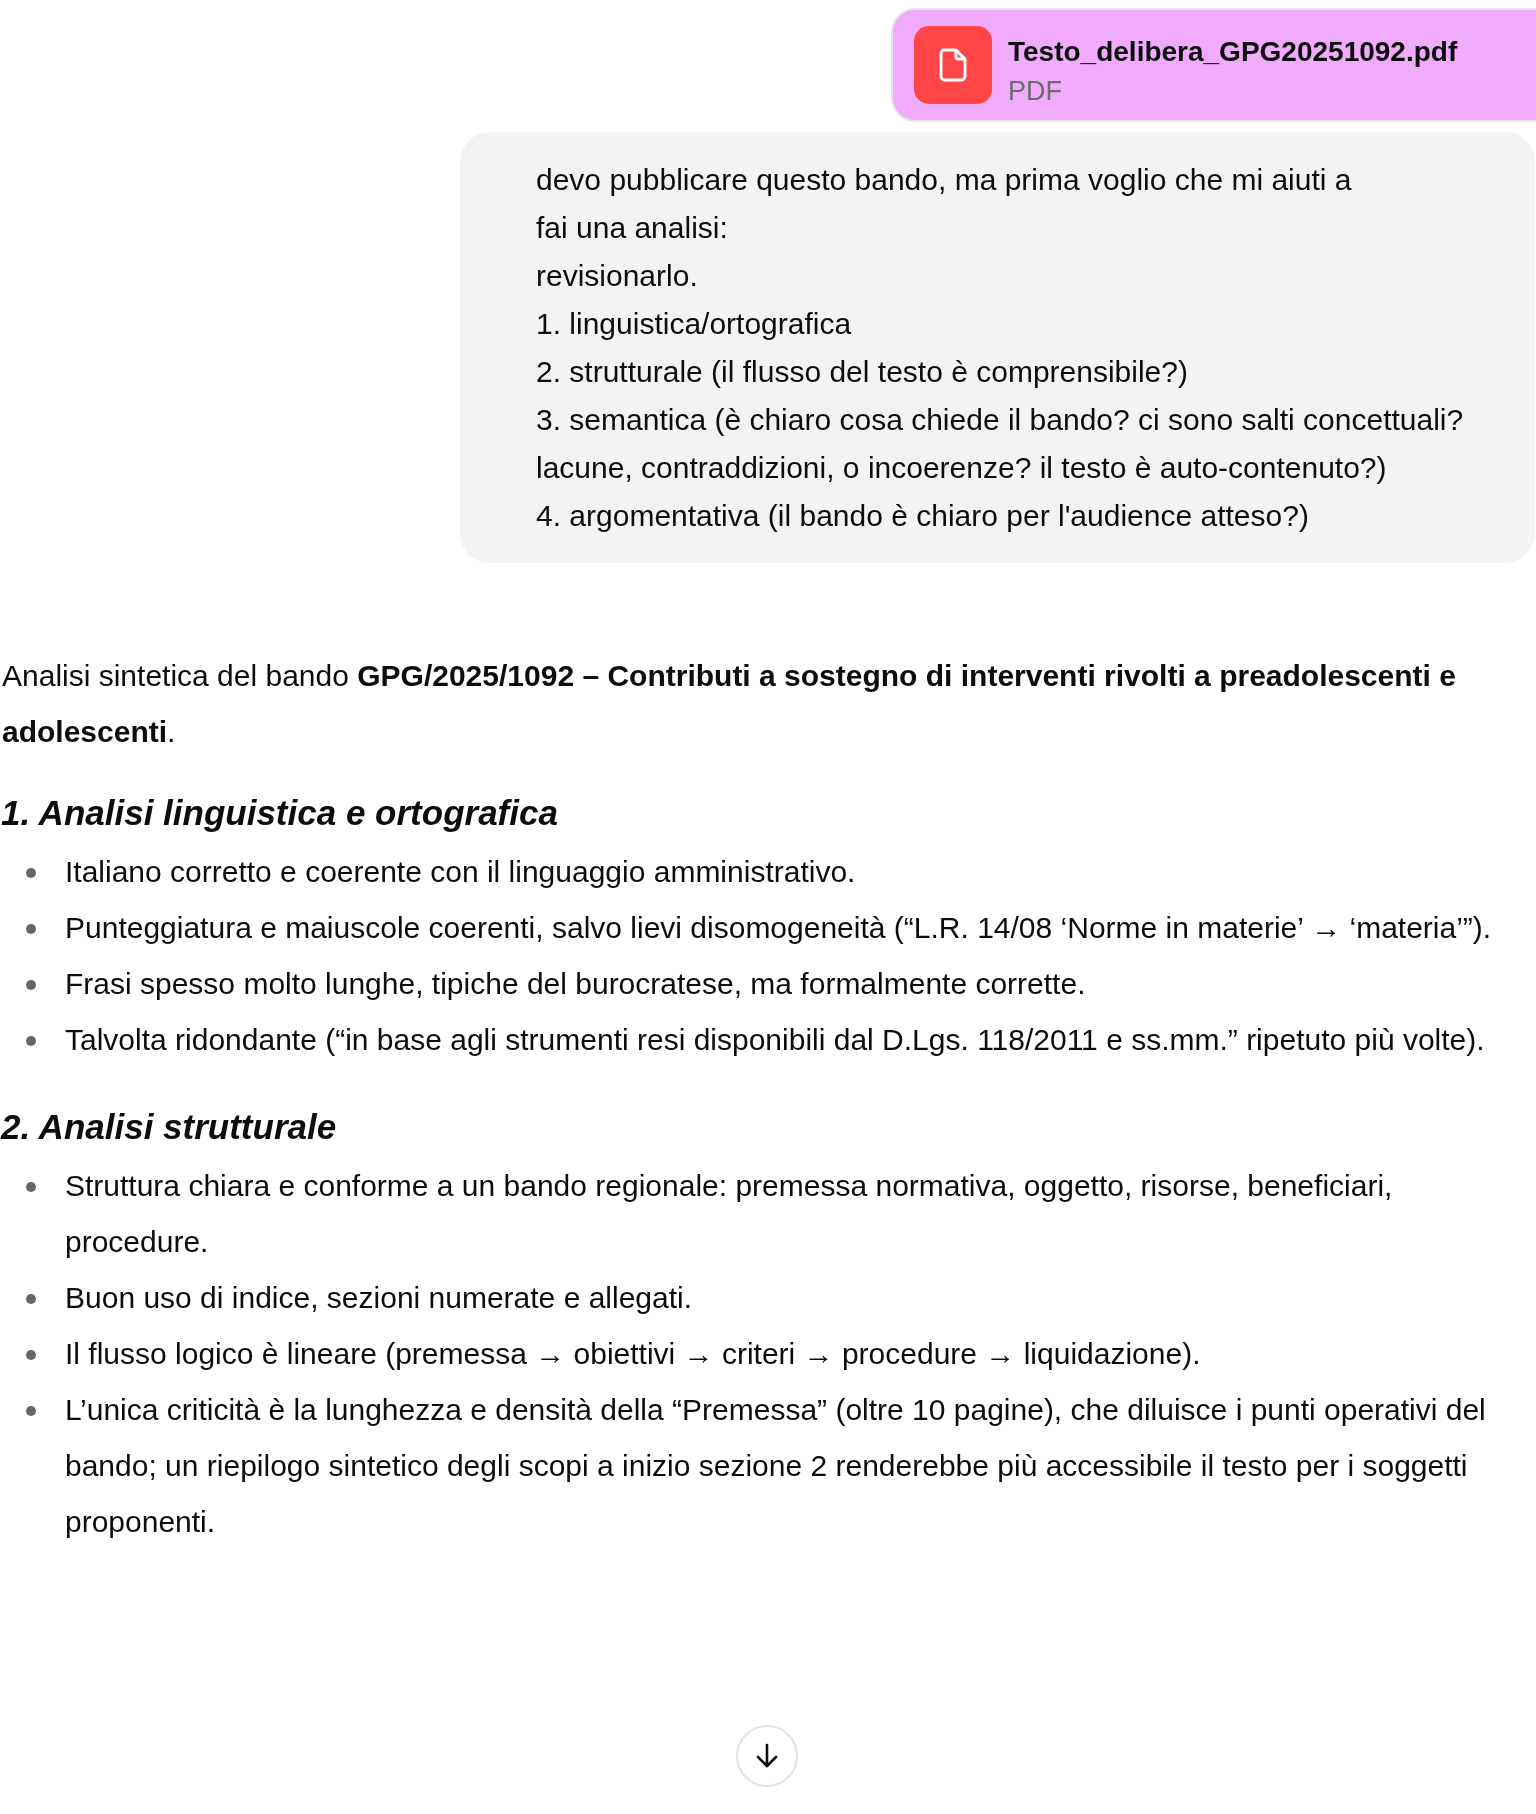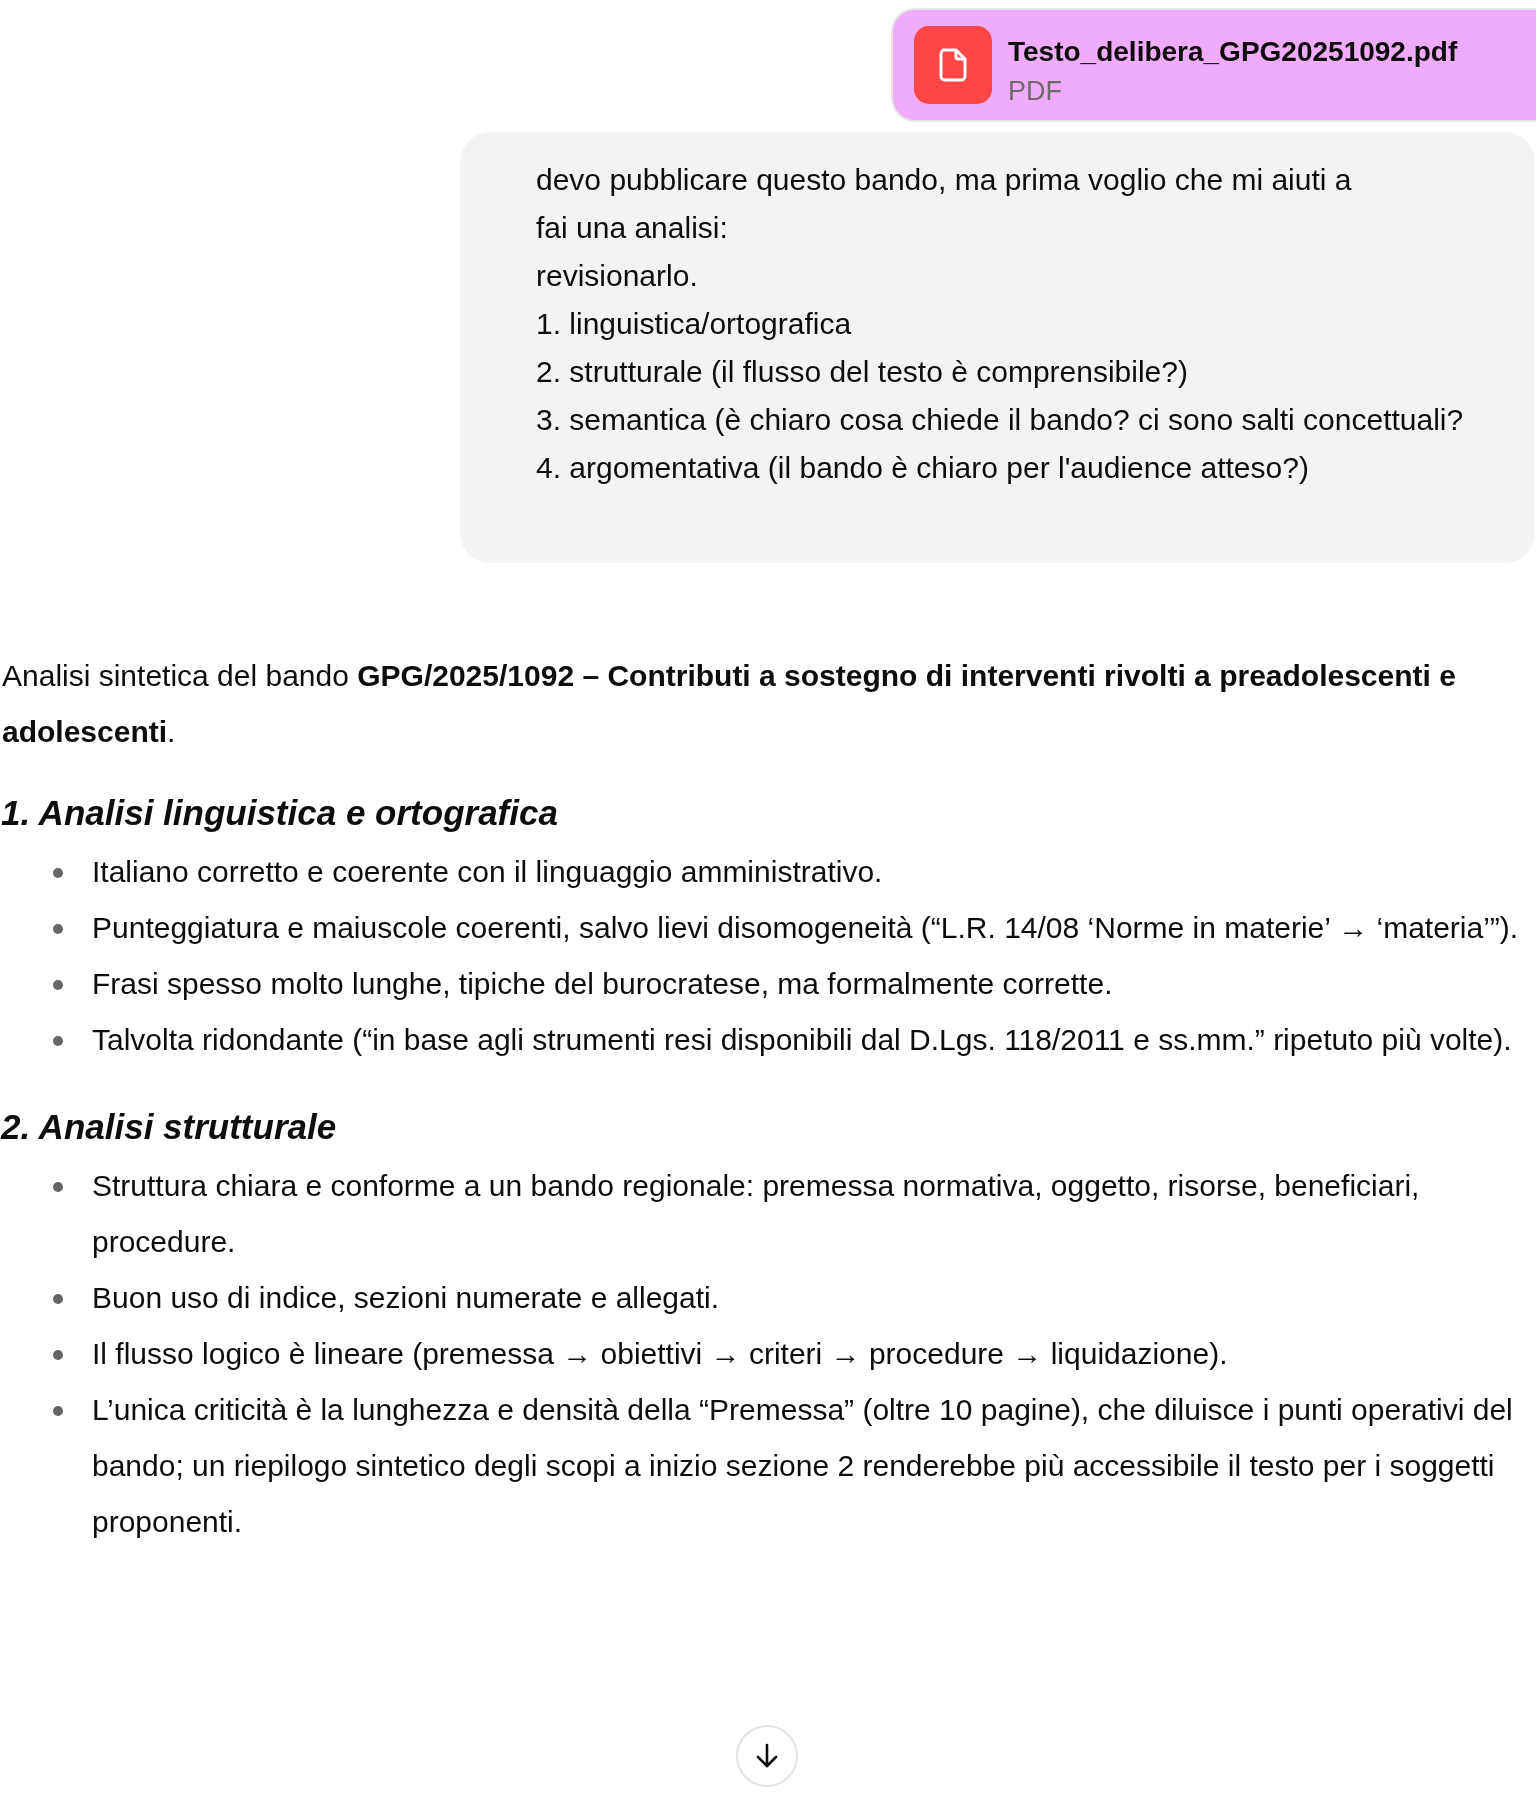--- a/index.html
+++ b/index.html
@@ -100,21 +100,20 @@
     margin: 0;
     padding: 0;
   }
   ul.bullets li {
     position: relative;
     padding-left: 65px;
     padding-right: 16px;
     font-size: 30px;
     line-height: 56px;
     color: #0d0d0d;
-    margin-left: 27px;
   }
   ul.bullets li .dot {
     position: absolute;
     left: 26px;
     top: 24px;
     width: 10px;
     height: 10px;
     border-radius: 50%;
     background: #666666;
   }
@@ -149,20 +148,21 @@
   <div class="file-type">PDF</div>
 </div>
 
 <div class="user-bubble">
   <div class="user-line">devo pubblicare questo bando, ma prima voglio che mi aiuti a</div>
   <div class="user-line">fai una analisi:</div>
   <div class="user-line">revisionarlo.</div>
   <div class="user-line">1. linguistica/ortografica</div>
   <div class="user-line">2. strutturale (il flusso del testo è comprensibile?)</div>
   <div class="user-line">3. semantica (è chiaro cosa chiede il bando? ci sono salti concettuali?</div>
+  <div class="user-line">lacune, contraddizioni, o incoerenze? il testo è auto-contenuto?)</div>
   <div class="user-line">4. argomentativa (il bando è chiaro per l'audience atteso?)</div>
 </div>
 
 <div class="assistant">
   <p class="intro"><span>Analisi sintetica del bando </span><b>GPG/2025/1092 – Contributi a sostegno di interventi rivolti a preadolescenti e adolescenti</b><span>.</span></p>
 
   <div class="section-1">
     <h3 class="section-heading">1. Analisi linguistica e ortografica</h3>
     <ul class="bullets">
       <li><span class="dot"></span><span>Italiano corretto e coerente con il linguaggio amministrativo.</span></li>

